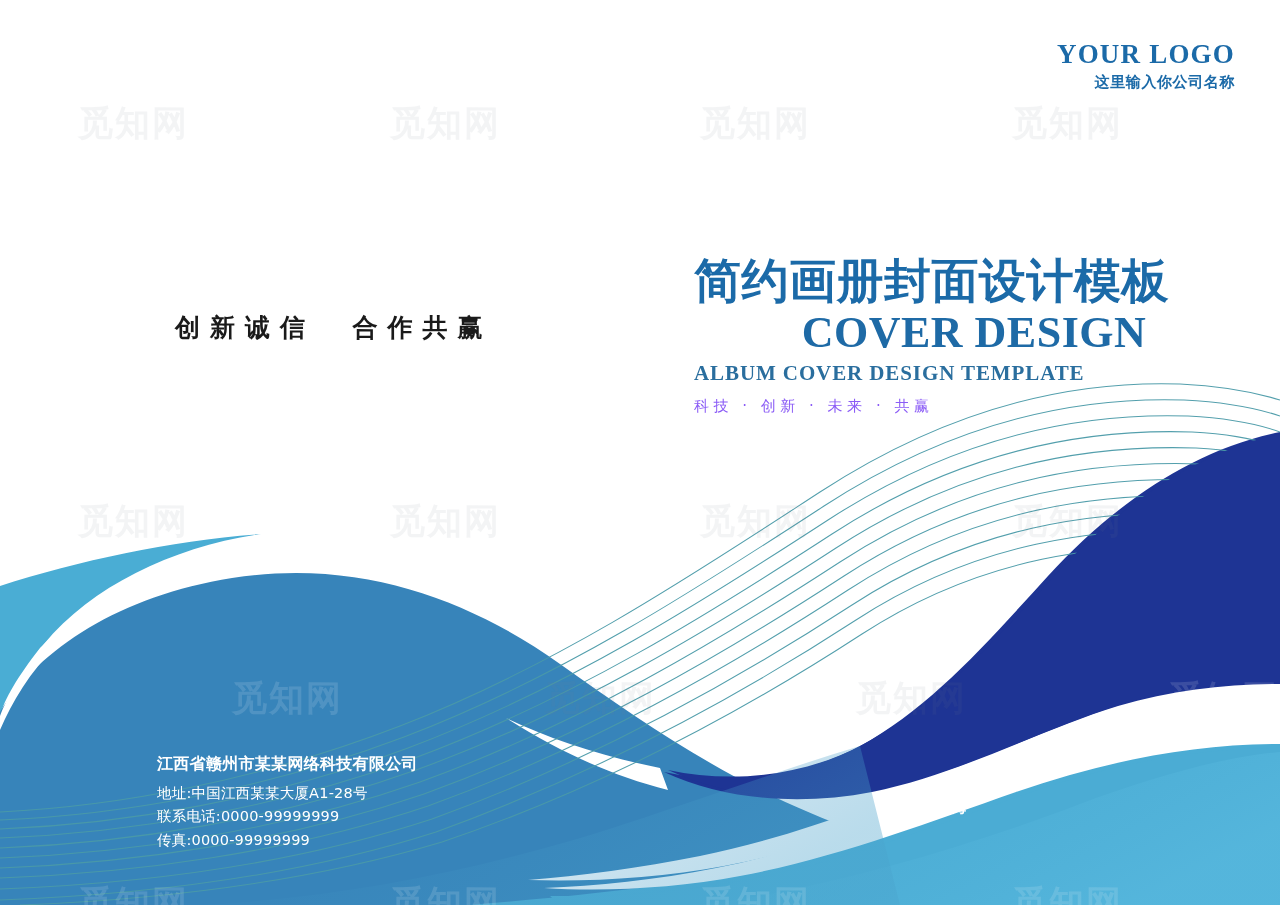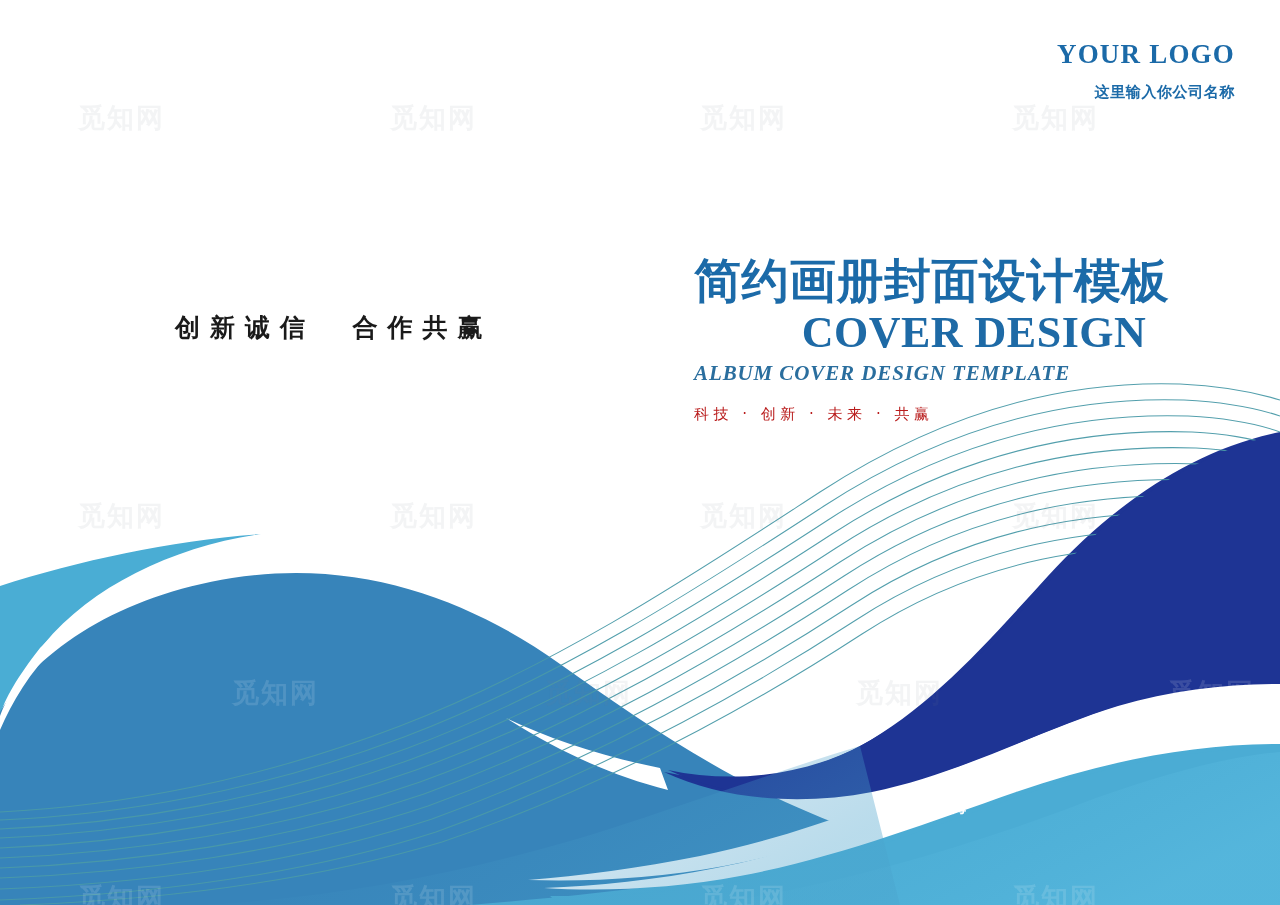--- a/index.html
+++ b/index.html
@@ -22,21 +22,21 @@
     left: 0;
     top: 0;
     width: 1280px;
     height: 905px;
   }
 
   
   .wm {
     position: absolute;
     font-family: "DejaVu Sans", sans-serif;
-    font-size: 27px;
+    font-size: 35px;
     font-weight: 700;
     letter-spacing: 2px;
     color: rgba(120,130,140,0.085);
     white-space: nowrap;
     user-select: none;
     pointer-events: none;
   }
   .wm.on-dark { color: rgba(255,255,255,0.13); }
 
   
@@ -54,21 +54,21 @@
     color: #1b6aa8;
     line-height: 1.05;
     text-align: center;
   }
   #logo-sub {
     font-family: "DejaVu Sans", sans-serif;
     font-size: 15px;
     font-weight: 700;
     letter-spacing: 0.6px;
     color: #1b6aa8;
-    margin-top: 16px;
+    margin-top: 6px;
     line-height: 1.1;
   }
 
   
   #slogan {
     position: absolute;
     left: 163px;
     top: 311px;
     font-family: "DejaVu Sans", sans-serif;
     font-size: 25px;
@@ -105,29 +105,28 @@
     margin-top: 2px;
     text-align: center;
   }
   #title-en2 {
     font-family: "Liberation Serif", serif;
     font-size: 21px;
     font-weight: 700;
     letter-spacing: 0.9px;
     color: #2a6e9e;
     margin-top: 4px;
-    font-style: italic;
   }
   #title-tag {
     font-family: "DejaVu Sans", sans-serif;
     font-size: 15px;
     font-weight: 400;
     letter-spacing: 4.5px;
-    color: #b91c1c;
-    margin-top: 19px;
+    color: #8b5cf6;
+    margin-top: 11px;
   }
 
   
   #contact-block {
     position: absolute;
     left: 157px;
     top: 754px;
     color: #ffffff;
     font-family: "DejaVu Sans", sans-serif;
   }
@@ -309,16 +308,24 @@
 
   <div id="slogan">创新诚信  合作共赢</div>
 
   <div id="title-block">
     <div id="title-cn">简约画册封面设计模板</div>
     <div id="title-en">COVER DESIGN</div>
     <div id="title-en2">ALBUM COVER DESIGN TEMPLATE</div>
     <div id="title-tag">科技 · 创新 · 未来 · 共赢</div>
   </div>
 
+  <div id="contact-block">
+    <div id="contact-company">江西省赣州市某某网络科技有限公司</div>
+    <div id="contact-lines">
+        <div class="contact-line">地址:中国江西某某大厦A1-28号</div>
+        <div class="contact-line">联系电话:0000-99999999</div>
+        <div class="contact-line">传真:0000-99999999</div>
+      </div>
+  </div>
 
   <div id="location">中国·上海</div>
 
 </div>
 
 </body></html>

